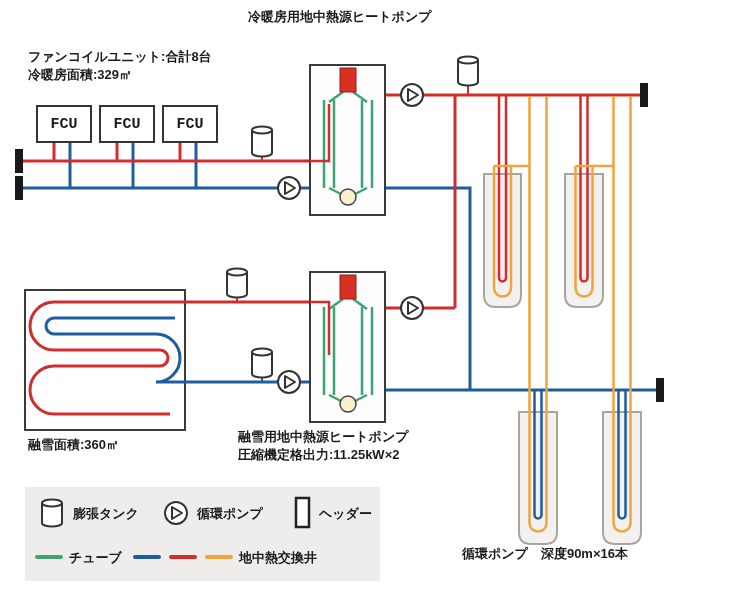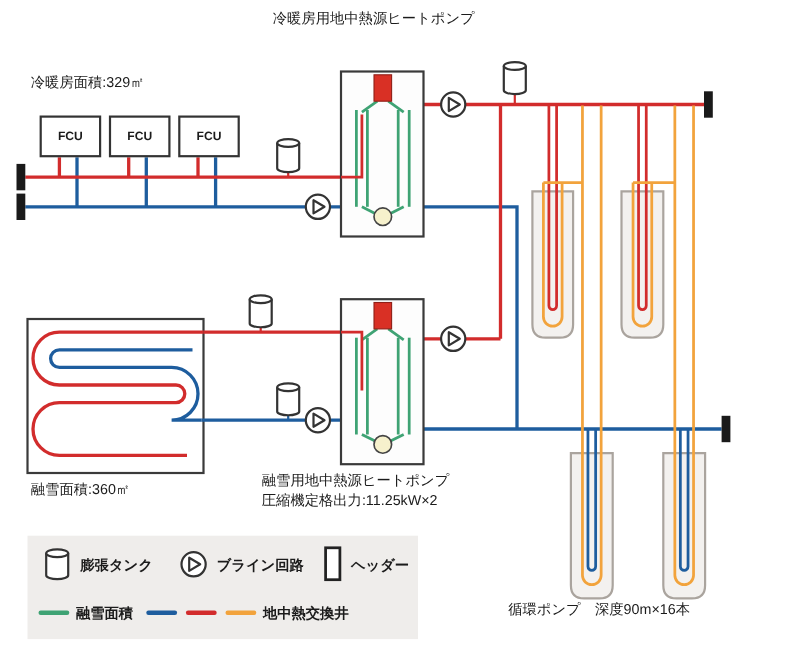--- a/index.html
+++ b/index.html
@@ -1,21 +1,21 @@
 <!DOCTYPE html>
 <html><head>
 <meta charset="utf-8">
 <style>
   html,body{margin:0;padding:0;background:#fff;}
   #stage{position:relative;width:732px;height:600px;background:#ffffff;overflow:hidden;
          font-family:"Liberation Sans","DejaVu Sans",sans-serif;color:#1b1b1b;}
   #diagram-svg{position:absolute;left:0;top:0;}
-  .lbl{position:absolute;font-size:13px;font-weight:normal;line-height:18px;white-space:nowrap;}
+  .lbl{position:absolute;font-size:13px;font-weight:bold;line-height:18px;white-space:nowrap;}
   .fcu-box{position:absolute;width:52px;height:34px;border:2px solid #333;background:#fff;
-           display:flex;align-items:center;justify-content:center;font-size:11px;font-weight:bold;}
+           display:flex;align-items:center;justify-content:center;font-size:15px;font-weight:bold;font-family:Liberation Mono, monospace;}
   #legend{position:absolute;left:25px;top:487px;width:355px;height:94px;background:#efedeb;}
   .leg-item{position:absolute;font-size:13px;font-weight:bold;}
   .seg{position:absolute;width:28px;height:4px;border-radius:2px;}
 </style>
 </head>
 <body>
 
 <div id="stage">
 
   <svg id="diagram-svg" width="732" height="600" viewBox="0 0 732 600">
@@ -148,20 +148,21 @@
       </g>
       <g>
         <circle cx="289" cy="382" r="11" fill="#fff" stroke="#333" stroke-width="2"></circle>
         <polygon points="285,376 285,388 295,382" fill="#fff" stroke="#333" stroke-width="2" stroke-linejoin="round"></polygon>
       </g>
     </g>
   </svg>
 
   <div class="lbl" style="left:248px;top:8px">冷暖房用地中熱源ヒートポンプ</div>
 
+  <div class="lbl" style="left:28px;top:48px">ファンコイルユニット:合計8台</div>
   <div class="lbl" style="left:28px;top:66px">冷暖房面積:329㎡</div>
 
   <div class="fcu-box" style="left:36px;top:105px">FCU</div>
   <div class="fcu-box" style="left:99px;top:105px">FCU</div>
   <div class="fcu-box" style="left:162px;top:105px">FCU</div>
 
   <div class="lbl" style="left:28px;top:436px">融雪面積:360㎡</div>
 
   <div class="lbl" style="left:238px;top:428px">融雪用地中熱源ヒートポンプ</div>
   <div class="lbl" style="left:238px;top:446px">圧縮機定格出力:11.25kW×2</div>
@@ -172,29 +173,29 @@
     <svg style="position:absolute;left:12px;top:10px" width="30" height="32">
       <path d="M5,6 V26 A10,3.5 0 0 0 25,26 V6" fill="#fff" stroke="#333" stroke-width="2"></path>
       <ellipse cx="15" cy="6" rx="10" ry="3.5" fill="#fff" stroke="#333" stroke-width="2"></ellipse>
     </svg>
     <div class="leg-item" style="left:48px;top:18px">膨張タンク</div>
 
     <svg style="position:absolute;left:136px;top:11px" width="30" height="30">
       <circle cx="15" cy="15" r="11" fill="#fff" stroke="#333" stroke-width="2"></circle>
       <polygon points="11,9 11,21 21,15" fill="#fff" stroke="#333" stroke-width="2" stroke-linejoin="round"></polygon>
     </svg>
-    <div class="leg-item" style="left:172px;top:18px">ブライン回路</div>
+    <div class="leg-item" style="left:172px;top:18px">循環ポンプ</div>
 
     <svg style="position:absolute;left:268px;top:9px" width="20" height="34">
       <rect x="3" y="2" width="13" height="29" fill="#fff" stroke="#222" stroke-width="2.5"></rect>
     </svg>
     <div class="leg-item" style="left:294px;top:18px">ヘッダー</div>
 
     <div class="seg" style="left:10px;top:68px;background:#3fa374"></div>
-    <div class="leg-item" style="left:44px;top:62px">融雪面積</div>
+    <div class="leg-item" style="left:44px;top:62px">チューブ</div>
 
     <div class="seg" style="left:108px;top:68px;background:#1e5d9e"></div>
     <div class="seg" style="left:144px;top:68px;background:#d22c2c"></div>
     <div class="seg" style="left:180px;top:68px;background:#f2a33c"></div>
     <div class="leg-item" style="left:214px;top:62px">地中熱交換井</div>
   </div>
 
 </div>
 
 </body></html>

